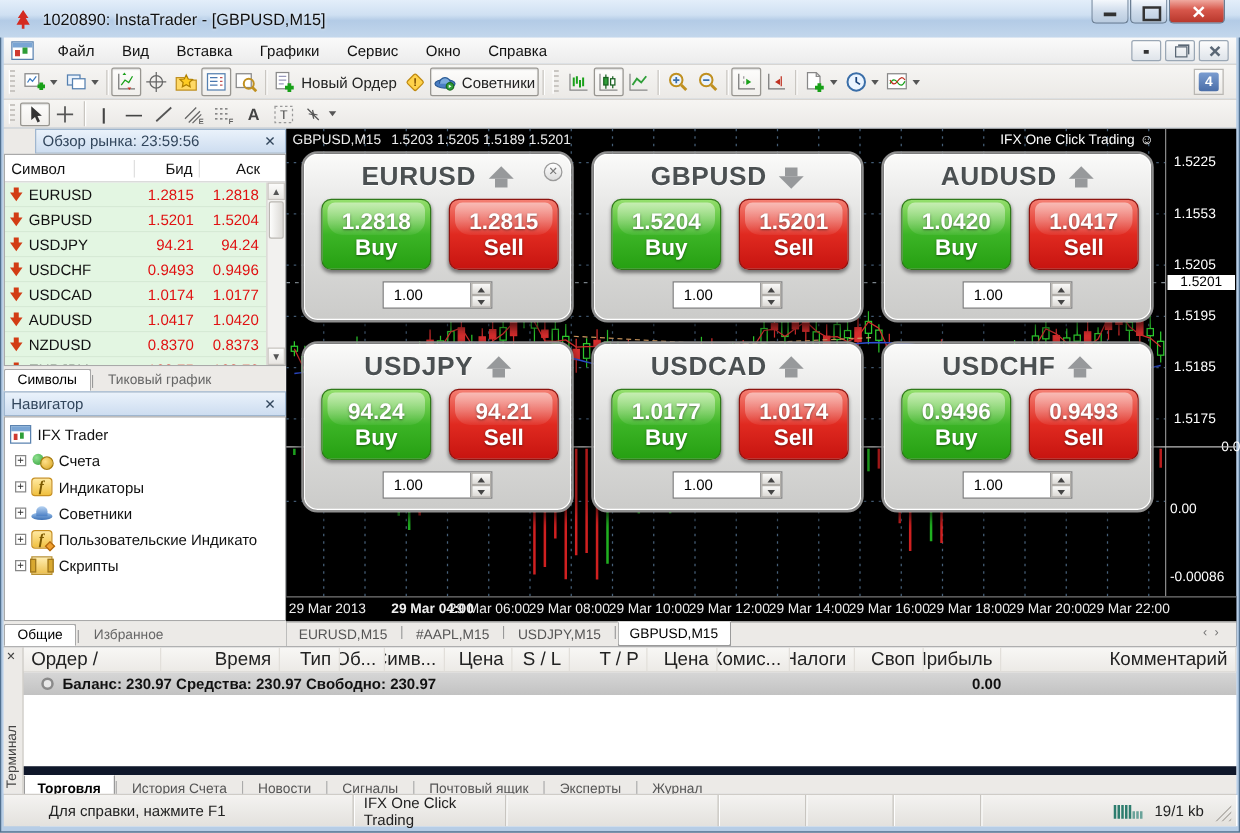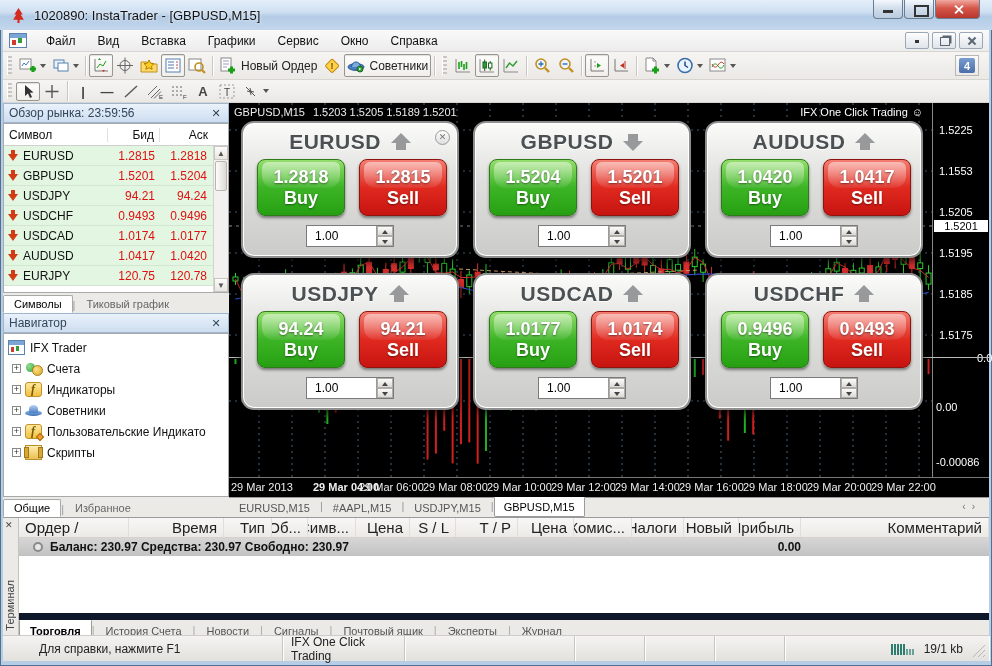--- a/index.html
+++ b/index.html
@@ -45,21 +45,21 @@
   .tool-glyph{font-size:13px;color:#444;font-weight:bold;}
   .notif{position:absolute;right:10px;top:3px;width:24px;height:21px;border:1px solid #b9b7b3;background:linear-gradient(#fbfbfa,#eceae7);display:flex;align-items:center;justify-content:center;}
   .notif .bub{width:16px;height:15px;background:linear-gradient(#7a9cd0,#4a6ea8);border-radius:2px;color:#fff;font-size:11px;font-weight:bold;display:flex;align-items:center;justify-content:center;}
   .tfbar{position:absolute;left:486px;top:0;height:23px;display:flex;align-items:center;}
   .tf{min-width:29px;height:19px;display:flex;align-items:center;justify-content:center;font-size:11px;color:#333;border:1px solid transparent;border-radius:2px;}
   .tf.active{border-color:#989691;background:linear-gradient(#fefefd,#f3f1ee);box-shadow:0 1px 1px rgba(0,0,0,.12) inset;}
   
   .dock{position:absolute;left:3px;top:103px;width:226px;height:414px;background:#eceae7;}
   .dock-head{height:20px;background:linear-gradient(#eaf2fb,#cdddf0);border:1px solid #9fb6cf;display:flex;align-items:center;padding:0 5px;font-size:12px;color:#32465c;}
   .dock-head .x{margin-left:auto;color:#32465c;font-weight:bold;font-size:11px;width:14px;text-align:center;}
-  .mw-sec{position:absolute;top:0;left:0;right:0;height:210px;}
+  .mw-sec{position:absolute;top:0;left:0;right:0;height:210px;padding-left:25px;}
   .mw-table{position:absolute;top:20px;left:0;right:0;bottom:20px;background:#fff;border:1px solid #a9a9a9;overflow:hidden;}
   .mw-thead{height:22px;display:flex;align-items:center;border-bottom:1px solid #cfcfcf;font-size:12px;color:#111;}
   .mw-thead span{padding:0 5px;}
   .c-sym{width:104px;border-right:1px solid #e0e0e0;}
   .c-bid{width:52px;text-align:right;border-right:1px solid #e0e0e0;}
   .c-ask{width:53px;text-align:right;}
   .mw-rows{position:absolute;top:22px;left:0;right:15px;bottom:0;overflow:hidden;}
   .mw-row{height:20px;display:flex;align-items:center;background:#e3f6e2;border-bottom:1px solid #d2e6d1;font-size:12px;}
   .mw-row .sym{width:104px;padding-left:4px;color:#111;display:flex;align-items:center;gap:5px;}
   .mw-row .bid,.mw-row .ask{width:52px;text-align:right;color:#e01010;padding-right:5px;}
@@ -469,20 +469,28 @@
               <span class="bid">1.0174</span>
               <span class="ask">1.0177</span>
             </div>
             <div class="mw-row">
               <span class="sym">
                 <span class="dn-arr"></span>
                 <span>AUDUSD</span>
               </span>
               <span class="bid">1.0417</span>
               <span class="ask">1.0420</span>
+            </div>
+            <div class="mw-row">
+              <span class="sym">
+                <span class="dn-arr"></span>
+                <span>NZDUSD</span>
+              </span>
+              <span class="bid">0.8370</span>
+              <span class="ask">0.8373</span>
             </div>
             <div class="mw-row">
               <span class="sym">
                 <span class="dn-arr"></span>
                 <span>EURJPY</span>
               </span>
               <span class="bid">120.75</span>
               <span class="ask">120.78</span>
             </div>
           </div>
@@ -1053,21 +1061,21 @@
           <span class="tcol" style="width: 95px;">Время</span>
           <span class="tcol" style="width: 48px;">Тип</span>
           <span class="tcol" style="width: 36px;">Об...</span>
           <span class="tcol" style="width: 48px;">Симв...</span>
           <span class="tcol" style="width: 54px;">Цена</span>
           <span class="tcol" style="width: 46px;">S / L</span>
           <span class="tcol" style="width: 62px;">T / P</span>
           <span class="tcol" style="width: 56px;">Цена</span>
           <span class="tcol" style="width: 58px;">Комис...</span>
           <span class="tcol" style="width: 52px;">Налоги</span>
-          <span class="tcol" style="width: 55px;">Новый</span>
+          <span class="tcol" style="width: 55px;">Своп</span>
           <span class="tcol" style="width: 62px;">Прибыль</span>
           <span class="tcol" style="flex: 1 1 0%;">Комментарий</span>
         </div>
       <div class="term-balance">
         <span class="bal-ic"></span>
         <span>Баланс: 230.97  Средства: 230.97  Свободно: 230.97</span>
         <span class="term-profit">0.00</span>
       </div>
       <div class="term-empty"></div>
       <div class="term-tabs">

